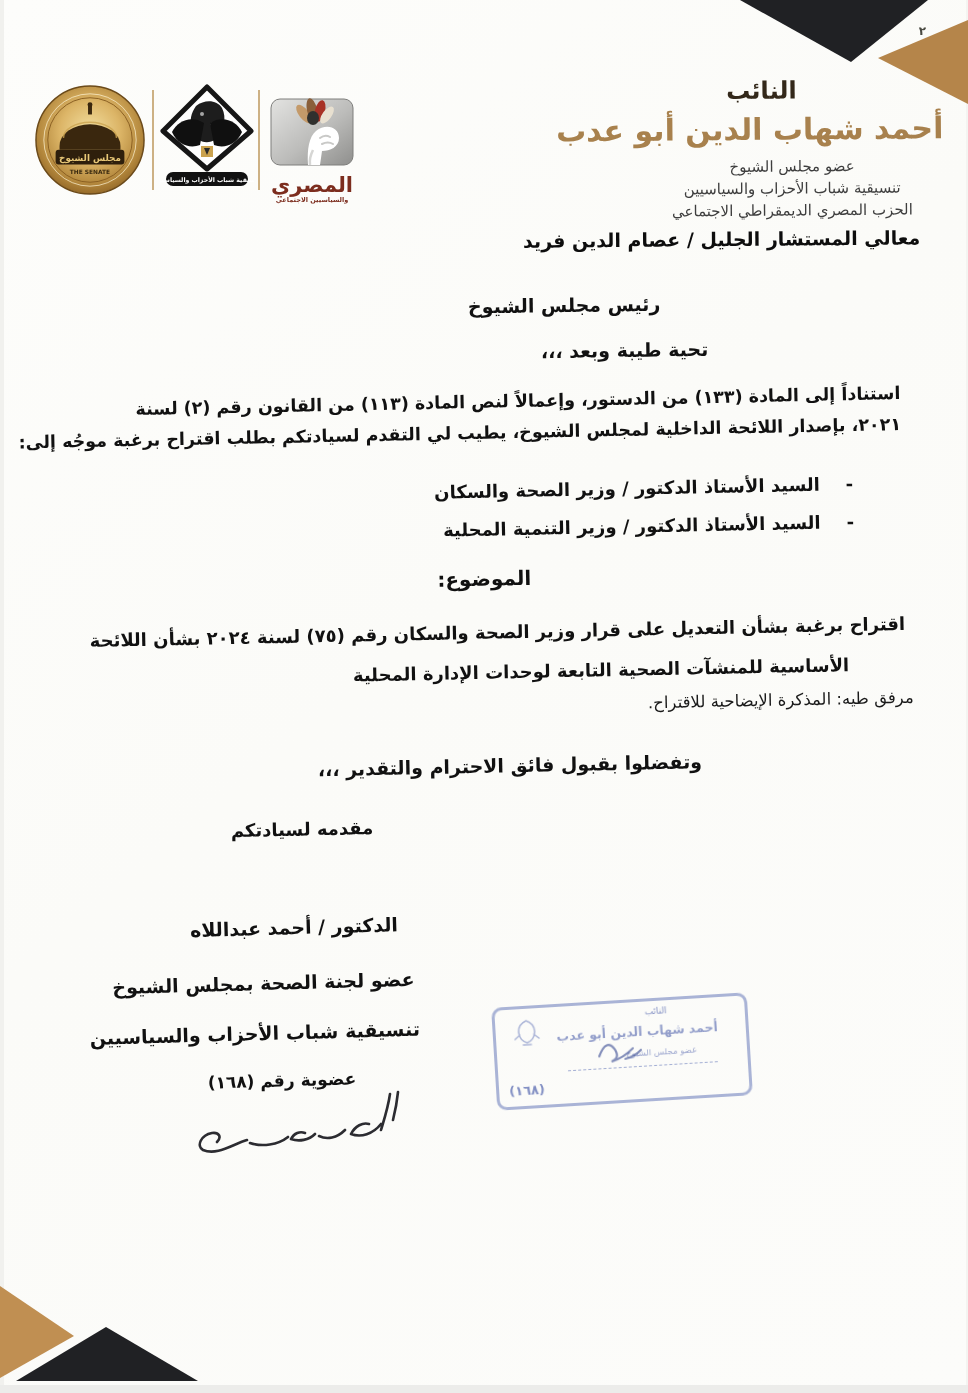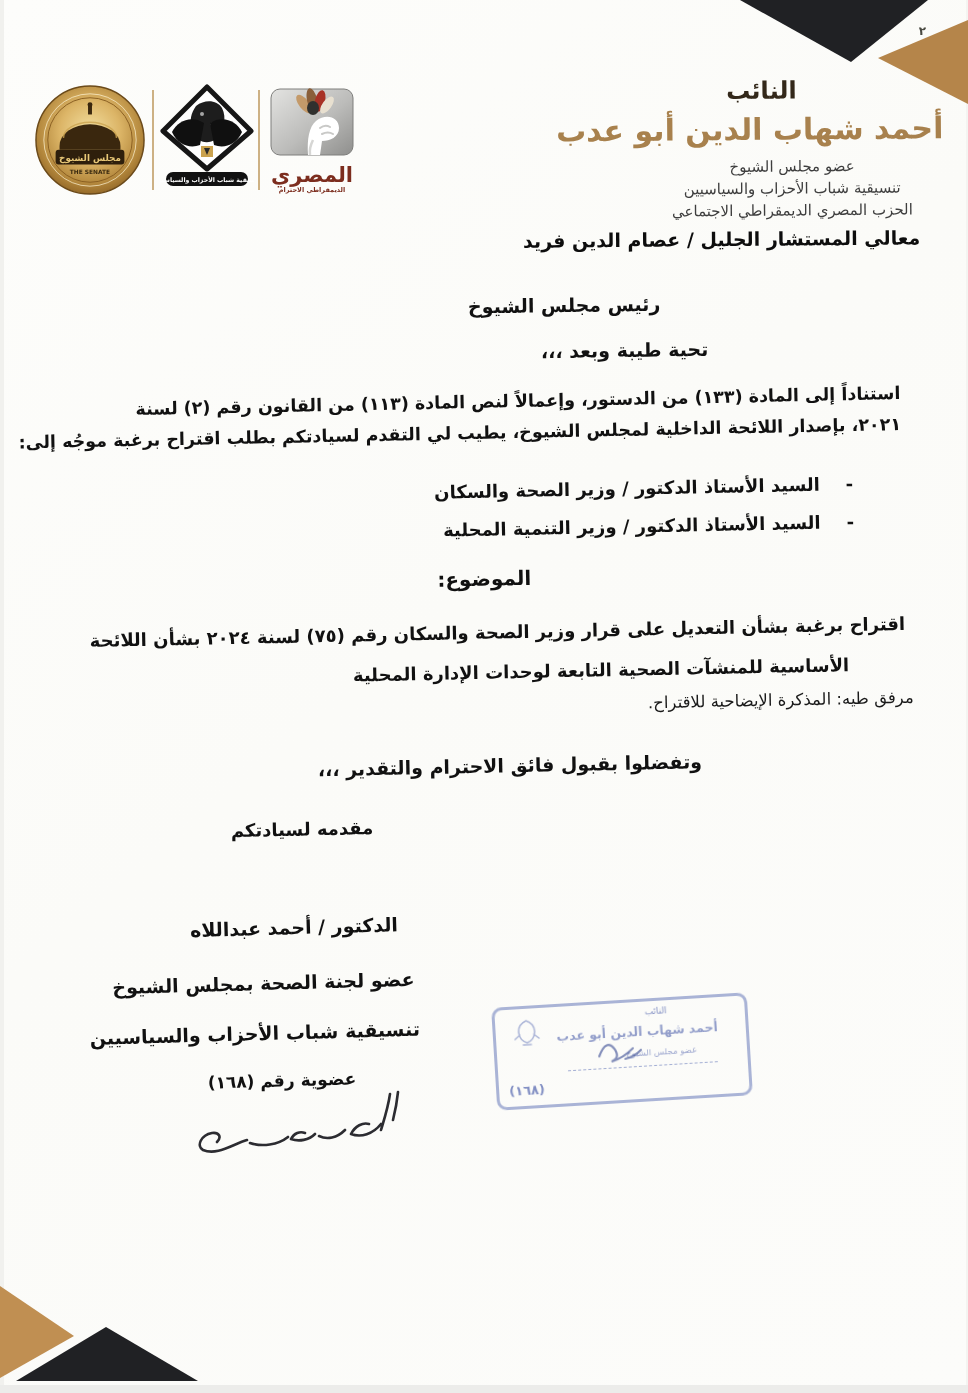--- a/index.html
+++ b/index.html
@@ -12,21 +12,21 @@
   .abs{position:absolute;}
   .rtl{direction:rtl;unicode-bidi:plaintext;}
   
   .corners{left:0;top:0;width:968px;height:1393px;pointer-events:none;}
   .scan-bottom{left:0;bottom:0;width:968px;height:8px;background:#ececea;}
   .corner-mark{right:42px;top:24px;font-size:12px;color:#4a4a42;font-weight:bold;}
   
   .seal{left:34px;top:84px;width:112px;height:112px;}
   .logo-divider{top:90px;width:2px;height:100px;background:#cdb184;}
   .diamond{left:160px;top:84px;width:94px;height:104px;}
-  .party{left:266px;top:88px;width:92px;height:118px;text-align:center;}
+  .party{left:266px;top:98px;width:92px;height:118px;text-align:center;}
   .party-word{font-size:21px;font-weight:bold;color:#7c2d1e;line-height:22px;margin-top:2px;letter-spacing:0;}
   .party-sub{font-size:6.5px;font-weight:bold;color:#7c2d1e;line-height:8px;}
   
   .hdr{left:510px;top:76px;width:450px;text-align:center;transform:rotate(-0.5deg);}
   .hdr-role{position:relative;left:27px;font-size:24px;font-weight:bold;color:#33281a;line-height:30px;}
   .hdr-name{position:relative;left:15px;font-size:30px;font-weight:bold;color:#a8814d;line-height:48px;}
   .hdr-affs{position:relative;left:57px;margin-top:2px;}
   .hdr-aff{font-size:15px;color:#3e3e3e;line-height:22px;font-weight:500;}
   .hdr-addr{position:relative;left:-14px;margin-top:6px;font-size:19px;font-weight:bold;color:#0d0d0d;}
   .line{white-space:nowrap;}
@@ -127,21 +127,21 @@
       <ellipse cx="38" cy="16" rx="5" ry="11" transform="rotate(-38 38 16)" fill="#c49a6a"></ellipse>
       <ellipse cx="46" cy="12" rx="5" ry="12" transform="rotate(-12 46 12)" fill="#8a5f3a"></ellipse>
       <ellipse cx="54" cy="13" rx="5" ry="11" transform="rotate(14 54 13)" fill="#a83226"></ellipse>
       <ellipse cx="61" cy="17" rx="4.5" ry="10" transform="rotate(36 61 17)" fill="#e8e0d0"></ellipse>
       <ellipse cx="47" cy="20" rx="6" ry="7" fill="#30302e"></ellipse>
       <path d="M42,67 c-1,-16 1,-28 8,-34 c10,-8 23,-4 23,7 c0,9 -9,13 -17,13 l-2,14 z" fill="#ffffff"></path>
       <path d="M54,40 q5,-4 10,-1 M56,46 q6,-3 11,0" stroke="#c9c9c7" stroke-width="2" fill="none" stroke-linecap="round"></path>
       <path d="M47,52 q-4,8 -3,15" stroke="#d6d6d4" stroke-width="2.5" fill="none"></path>
     </svg>
     <div class="party-word">المصري</div>
-    <div class="party-sub">الديمقراطي الاحترام</div>
+    <div class="party-sub">والسياسيين الاجتماعي</div>
   </div>
 
   <div class="abs hdr rtl">
     <div class="hdr-role line">النائب</div>
     <div class="hdr-name line">أحمد شهاب الدين أبو عدب</div>
     <div class="hdr-affs">
       <div class="hdr-aff line">عضو مجلس الشيوخ</div>
       <div class="hdr-aff line">تنسيقية شباب الأحزاب والسياسيين</div>
       <div class="hdr-aff line">الحزب المصري الديمقراطي الاجتماعي</div>
     </div>

